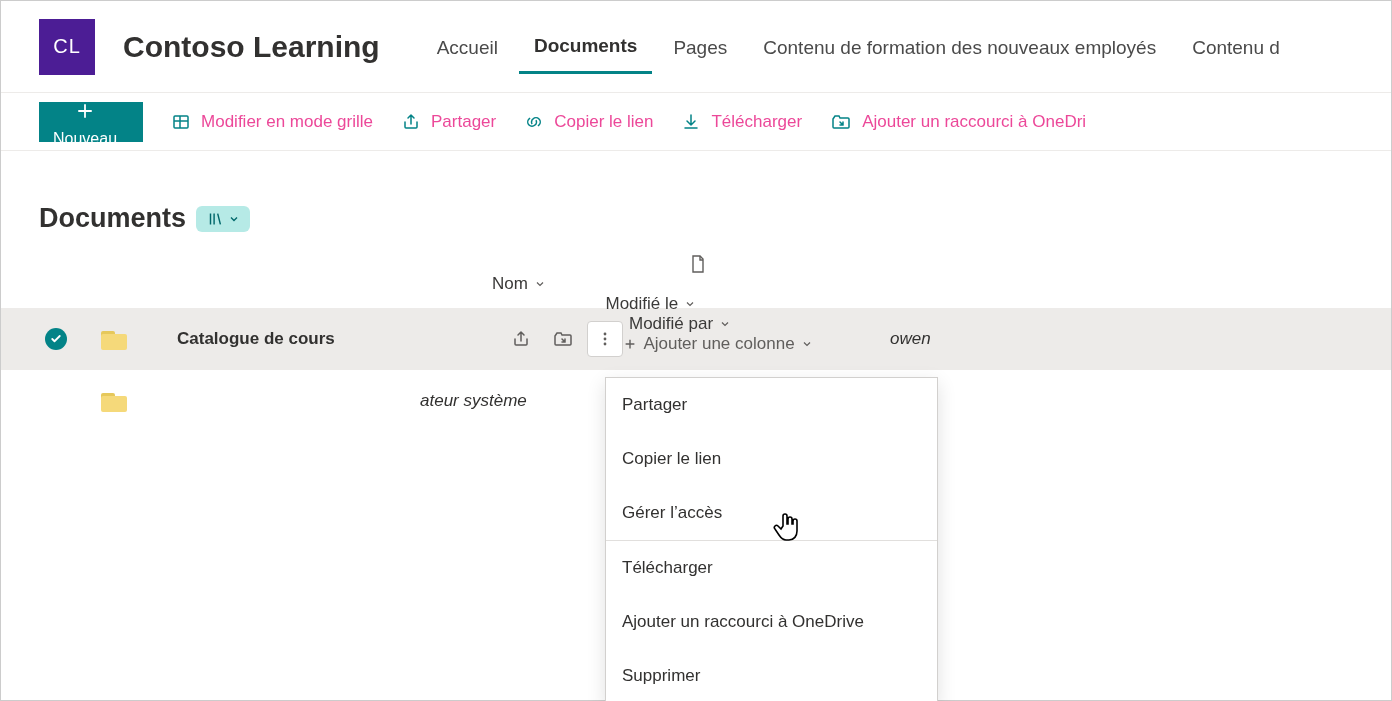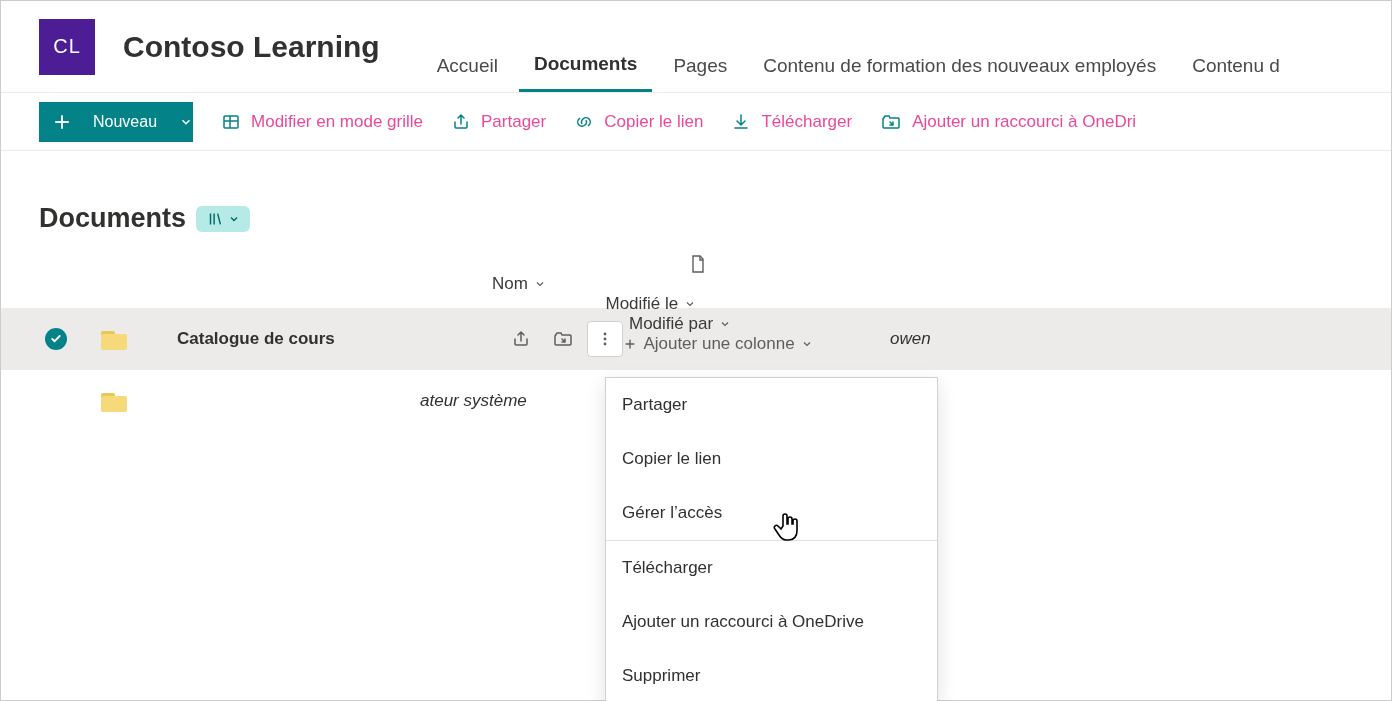--- a/index.html
+++ b/index.html
@@ -38,21 +38,21 @@
     margin-right: 42px;
     color: #323130;
   }
   .top-nav { display: flex; align-items: center; gap: 6px; }
   .nav-item {
     font-size: 19px;
     color: #4a4a4a;
     padding: 4px 15px 14px 15px;
     cursor: pointer;
     position: relative;
-    top: 24px;
+    top: 6px;
   }
   .nav-item.active {
     font-weight: 600;
     color: #323130;
     border-bottom: 3px solid #038387;
   }
 
   
   .command-bar {
     display: flex;
@@ -60,24 +60,25 @@
     height: 58px;
     padding: 0 14px 0 38px;
     gap: 28px;
     border-bottom: 1px solid #edebe9;
     white-space: nowrap;
   }
   .btn-new {
     background: #038387;
     color: #fff;
     height: 40px;
-    padding: 0 0 0 14px;
-    display: flex; align-items: center; gap: 22px;
+    padding: 0 26px 0 14px;
+    display: flex; align-items: center; gap: 10px;
     font-size: 16px;
     cursor: pointer;
+    flex-direction: column;
   }
   .cmd-item {
     display: flex; align-items: center; gap: 10px;
     color: #ec4899;
     font-size: 17px;
     cursor: pointer;
   }
   .cmd-item svg, .btn-new svg { flex: none; }
 
   

